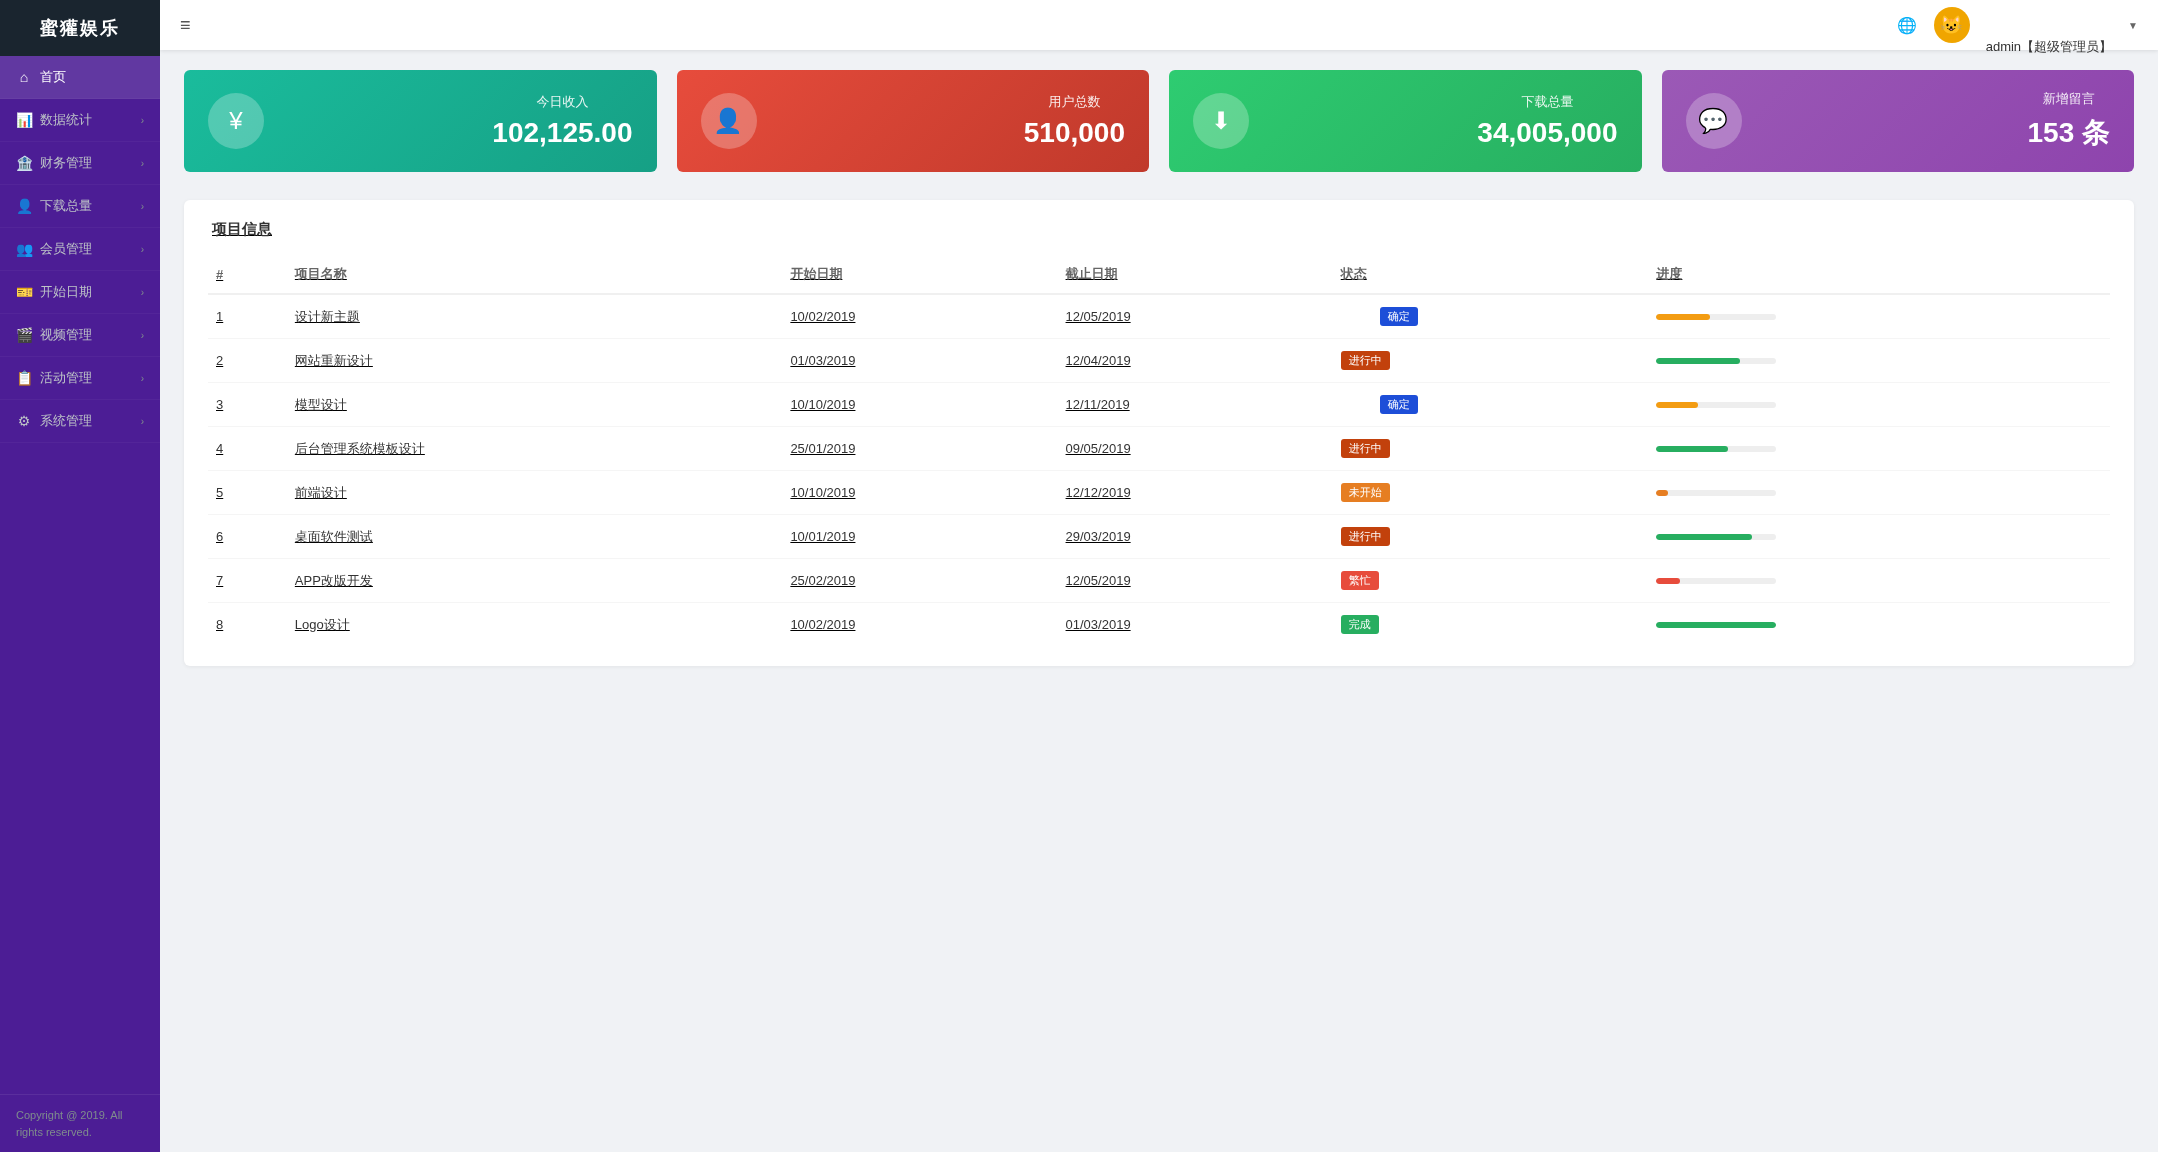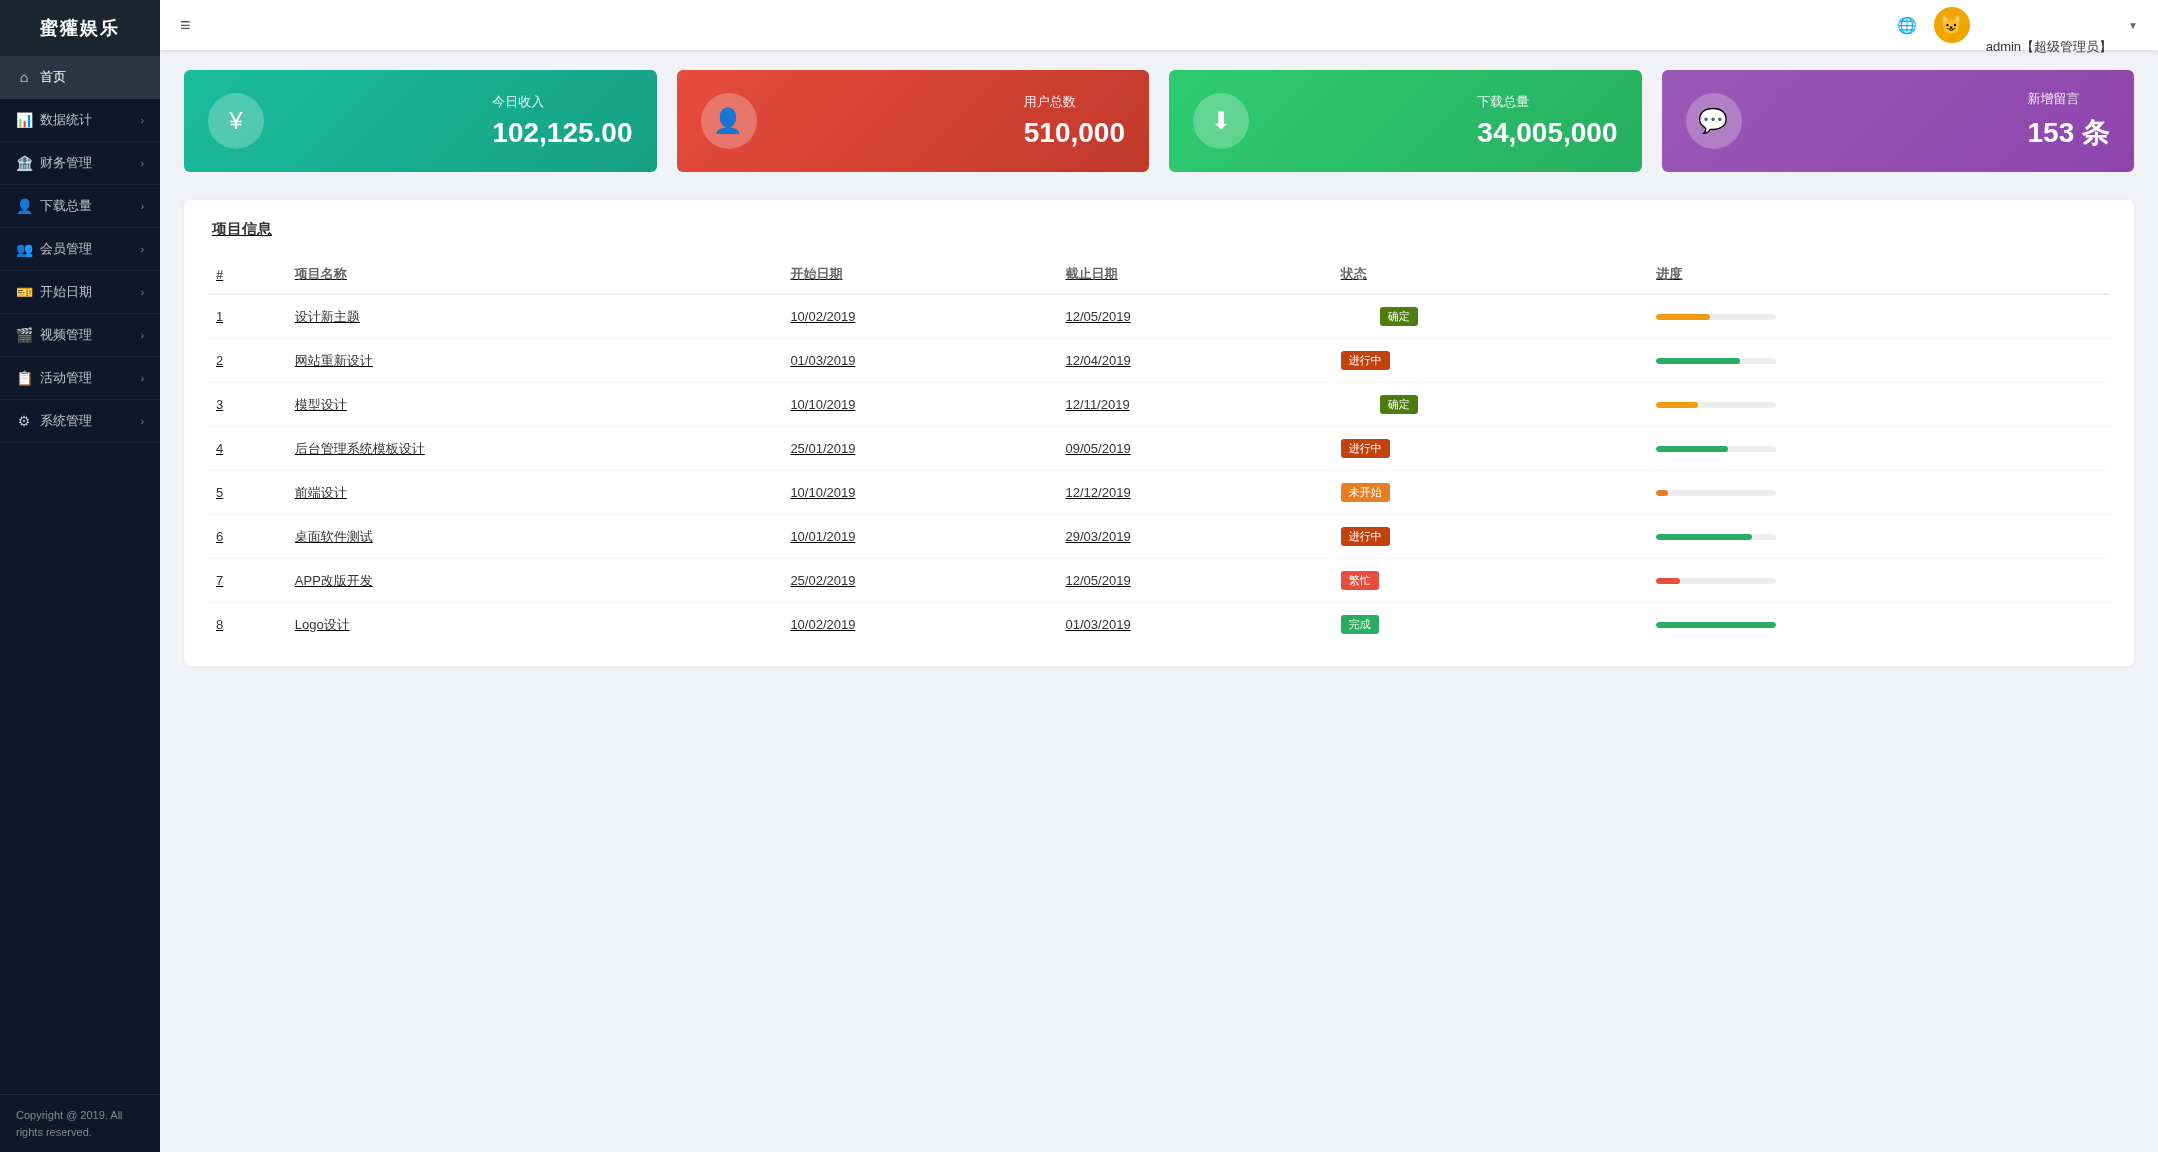--- a/index.html
+++ b/index.html
@@ -2,21 +2,21 @@
 <html><head>
   <meta charset="utf-8">
   <style>
     * { margin: 0; padding: 0; box-sizing: border-box; }
     body { font-family: 'Microsoft YaHei', Arial, sans-serif; background: #f0f2f5; display: flex; height: 100vh; overflow: hidden; }
 
     
     .sidebar {
       width: 160px;
       min-width: 160px;
-      background: #0f172a;
+      background: #4c1d95;
       color: #ccc;
       display: flex;
       flex-direction: column;
       height: 100vh;
     }
     .sidebar-logo {
       background: #1a252f;
       padding: 16px;
       font-size: 18px;
       font-weight: bold;
@@ -105,21 +105,21 @@
     .stat-card.red { background: linear-gradient(135deg, #e74c3c, #c0392b); }
     .stat-card.green { background: linear-gradient(135deg, #2ecc71, #27ae60); }
     .stat-card.purple { background: linear-gradient(135deg, #9b59b6, #8e44ad); }
     .stat-icon-box {
       width: 56px; height: 56px;
       border-radius: 50%;
       background: rgba(255,255,255,0.25);
       display: flex; align-items: center; justify-content: center;
       font-size: 22px;
     }
-    .stat-info { text-align: left; margin-left: 12px; }
+    .stat-info { text-align: center; margin-left: 12px; }
     .stat-label { font-size: 13px; opacity: 0.9; margin-bottom: 6px; }
     .stat-value { font-size: 28px; font-weight: bold; }
 
     
     .project-section {
       background: #fff;
       border-radius: 6px;
       padding: 20px 24px;
       box-shadow: 0 1px 4px rgba(0,0,0,0.06);
       text-decoration: underline;
@@ -143,21 +143,21 @@
     }
     .project-table tr:last-child td { border-bottom: none; }
     .status-badge {
       display: inline-block;
       padding: 2px 8px;
       border-radius: 3px;
       font-size: 11px;
       color: #fff;
       font-weight: 500;
     }
-    .status-confirmed { background: #4d7c0f; margin-left: 39px; }
+    .status-confirmed { background: #1d4ed8; margin-left: 39px; }
     .status-inprogress { background: #c2410c; }
     .status-notstarted { background: #e67e22; }
     .status-delayed { background: #e74c3c; }
     .status-completed { background: #27ae60; }
 
     
     .progress-bar-container {
       width: 120px;
       height: 6px;
       background: #eee;

